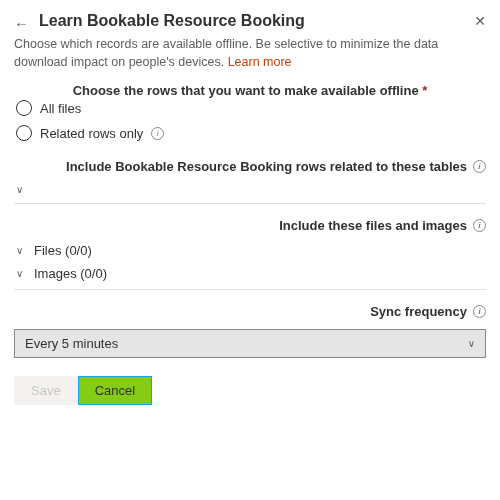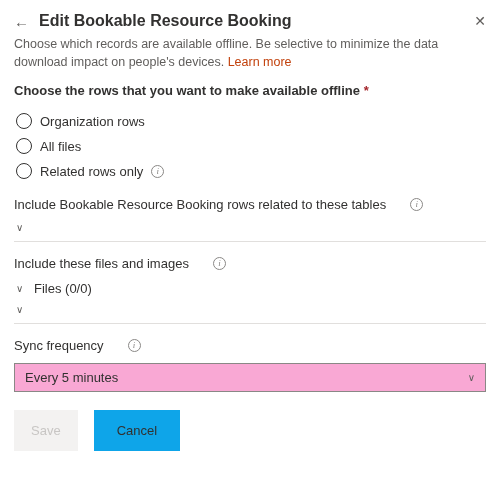--- a/index.html
+++ b/index.html
@@ -43,21 +43,22 @@
     margin-bottom: 12px;
   }
   .description a {
     color: #c2410c;
     text-decoration: none;
   }
   .section-label {
     font-size: 13px;
     font-weight: 600;
     color: #323130;
-    margin-bottom: 15px;
+    margin-bottom: 2px;
+    text-align: center;
   }
   .section-label .req {
     color: #a4262c;
   }
   .radio-group {
     display: flex;
     flex-direction: column;
     gap: 9px;
     margin-bottom: 18px;
     padding-left: 2px;
@@ -109,26 +110,27 @@
   .filter-icon {
     width: 14px;
     height: 14px;
     display: inline-flex;
     align-items: center;
     justify-content: center;
   }
   .filter-icon svg { fill: #742774; }
   .subheading {
     font-size: 13px;
-    font-weight: 400;
-    color: #323130;
-    display: flex;
-    align-items: center;
-    gap: 24px;
+    font-weight: 700;
+    color: #323130;
+    display: flex;
+    align-items: center;
+    gap: 6px;
     margin-bottom: 10px;
+    justify-content: flex-end;
   }
   .expander {
     display: flex;
     align-items: center;
     gap: 6px;
     font-size: 13px;
     color: #323130;
     cursor: pointer;
     margin-bottom: 8px;
     padding-left: 2px;
@@ -147,68 +149,64 @@
   .sync-select {
     display: flex;
     align-items: center;
     justify-content: space-between;
     border: 1px solid #8a8886;
     padding: 6px 10px;
     font-size: 13px;
     color: #323130;
     cursor: pointer;
     margin-bottom: 18px;
-    background: #f9a8d4;
+    background: #e5e5e5;
   }
   .sync-select .caret {
     font-size: 10px;
     color: #605e5c;
   }
   .button-row {
     display: flex;
-    gap: 16px;
+    gap: 0;
   }
   .btn {
     padding: 6px 16px;
     font-size: 13px;
     cursor: pointer;
-    border: 7px solid #0ea5e9;
-    background: #0ea5e9;
+    border: 1px solid #0ea5e9;
+    background: #84cc16;
     color: #323130;
   }
   .btn.primary-disabled {
     background: #f3f2f1;
     color: #c8c6c4;
     border: 1px solid #f3f2f1;
     cursor: default;
   }
 </style>
 </head>
 <body>
 
 <div class="header-row">
   <span class="back-arrow">←</span>
-  <div class="title">Edit Bookable Resource Booking</div>
+  <div class="title">Learn Bookable Resource Booking</div>
   <span class="close-x">✕</span>
 </div>
 
 <div class="description">
   <span>Choose which records are available offline. Be selective to minimize the data download impact on people's devices. </span><a href="#">Learn more</a>
 </div>
 
 <div class="section-label">
   <span>Choose the rows that you want to make available offline</span>
   <span class="req">*</span>
 </div>
 
 <div class="radio-group">
-  <div class="radio-option">
-    <span class="radio"></span>
-    <span>Organization rows</span>
-  </div>
   <div class="radio-option">
     <span class="radio"></span>
     <span>All files</span>
   </div>
   <div class="radio-option">
     <span class="radio"></span>
     <span>Related rows only</span>
     <span class="info-icon">i</span>
   </div>
 </div>
@@ -226,20 +224,21 @@
 <div class="subheading">
   <span>Include these files and images</span>
   <span class="info-icon">i</span>
 </div>
 <div class="expander">
   <span class="chevron">∨</span>
   <span>Files (0/0)</span>
 </div>
 <div class="expander">
   <span class="chevron">∨</span>
+  <span>Images (0/0)</span>
 </div>
 
 <hr class="sep">
 
 <div class="subheading">
   <span>Sync frequency</span>
   <span class="info-icon">i</span>
 </div>
 <div class="sync-select">
   <span>Every 5 minutes</span>

